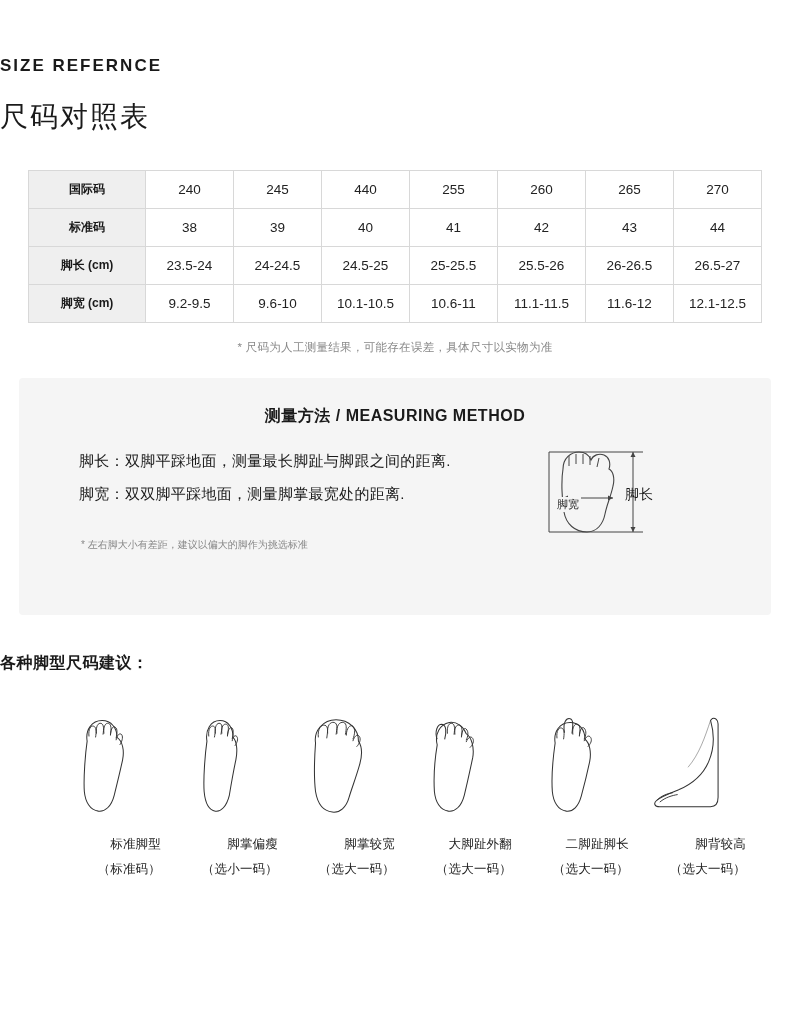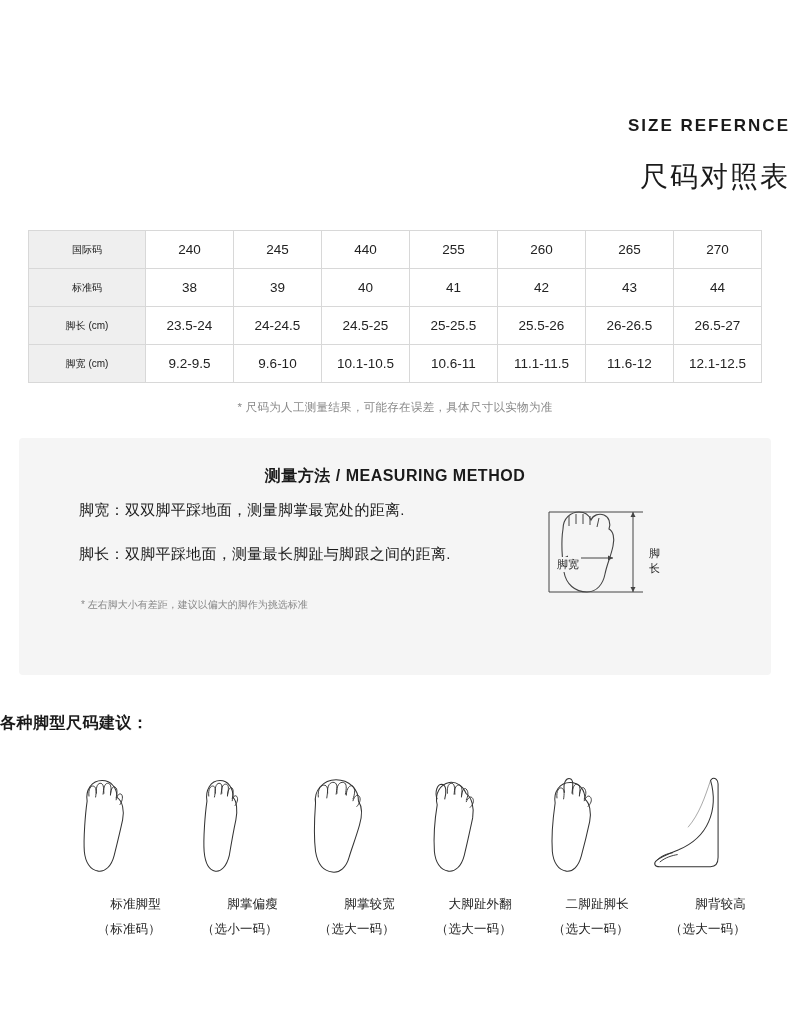--- a/index.html
+++ b/index.html
@@ -17,22 +17,22 @@
   }
   .page {
     width: 790px;
     height: 1029px;
     position: relative;
     box-sizing: border-box;
   }
 
   
   .header {
-    text-align: right;
-    padding-top: 116px;
+    text-align: left;
+    padding-top: 56px;
   }
   .title-en {
     font-size: 17px;
     font-weight: bold;
     letter-spacing: 2px;
     color: #1a1a1a;
   }
   .title-cn {
     font-size: 28px;
     font-weight: 500;
@@ -55,22 +55,22 @@
     border: 1px solid #d8d8d8;
     height: 37px;
     text-align: center;
     font-size: 13.5px;
     color: #222;
     background: #ffffff;
     padding: 0 2px;
   }
   table.size-table td.rowhead {
     background: #efefef;
-    font-weight: normal;
-    font-size: 10px;
+    font-weight: bold;
+    font-size: 12px;
     width: 112px;
     color: #1a1a1a;
   }
   .table-note {
     text-align: center;
     font-size: 11.5px;
     color: #888;
     margin-top: 17px;
     letter-spacing: 0.3px;
   }
@@ -209,22 +209,22 @@
           <td>11.6-12</td>
           <td>12.1-12.5</td>
         </tr>
       </tbody>
     </table>
     <div class="table-note">* 尺码为人工测量结果，可能存在误差，具体尺寸以实物为准</div>
   </div>
 
   <div class="method-panel">
     <div class="method-title">测量方法 / MEASURING METHOD</div>
+    <div class="method-line">脚长：双脚平踩地面，测量最长脚趾与脚跟之间的距离.</div>
     <div class="method-line second">脚宽：双双脚平踩地面，测量脚掌最宽处的距离.</div>
-    <div class="method-line">脚长：双脚平踩地面，测量最长脚趾与脚跟之间的距离.</div>
     <div class="method-note">* 左右脚大小有差距，建议以偏大的脚作为挑选标准</div>
 
     <div class="foot-diagram">
       <svg viewBox="0 0 130 115" width="130" height="115">
 
         <path d="M30 33 C30 22, 38 16, 46 16 C52 16, 56 19, 58 24 C60 19, 66 17, 71 19 C76 21, 78 27, 76 33
                  C80 35, 82 42, 80 50 C78 60, 74 68, 72 78 C70 88, 64 96, 54 96 C42 96, 33 88, 31 76
                  C29 64, 28 45, 30 33 Z" fill="none" stroke="#444" stroke-width="1.1"></path>
 
         <path d="M36 30 L36 20" stroke="#444" stroke-width="1" fill="none"></path>
@@ -238,21 +238,21 @@
         <polygon points="80,62 75,59.5 75,64.5" fill="#444"></polygon>
 
         <line x1="100" y1="16" x2="100" y2="96" stroke="#444" stroke-width="1"></line>
         <polygon points="100,16 97.5,21 102.5,21" fill="#444"></polygon>
         <polygon points="100,96 97.5,91 102.5,91" fill="#444"></polygon>
         <line x1="16" y1="16" x2="110" y2="16" stroke="#444" stroke-width="1"></line>
         <line x1="16" y1="96" x2="110" y2="96" stroke="#444" stroke-width="1"></line>
         <line x1="16" y1="16" x2="16" y2="96" stroke="#444" stroke-width="1"></line>
       </svg>
       <div style="position:absolute; left:22px; top:61px; font-size:11px; color:#1a1a1a; background:#f5f5f5; padding:0 2px;">脚宽</div>
-      <div style="position:absolute; left:116px; top:50px; font-size:11px; color:#1a1a1a;">脚长</div>
+      <div style="position:absolute; left:92px; top:50px; font-size:14px; color:#1a1a1a;">脚长</div>
     </div>
   </div>
 
   <div class="types-title">各种脚型尺码建议：</div>
 
   <div class="types-row">
 
     <div class="type-item">
       <div class="type-art">
         <svg viewBox="0 0 90 125" width="84" height="120">

